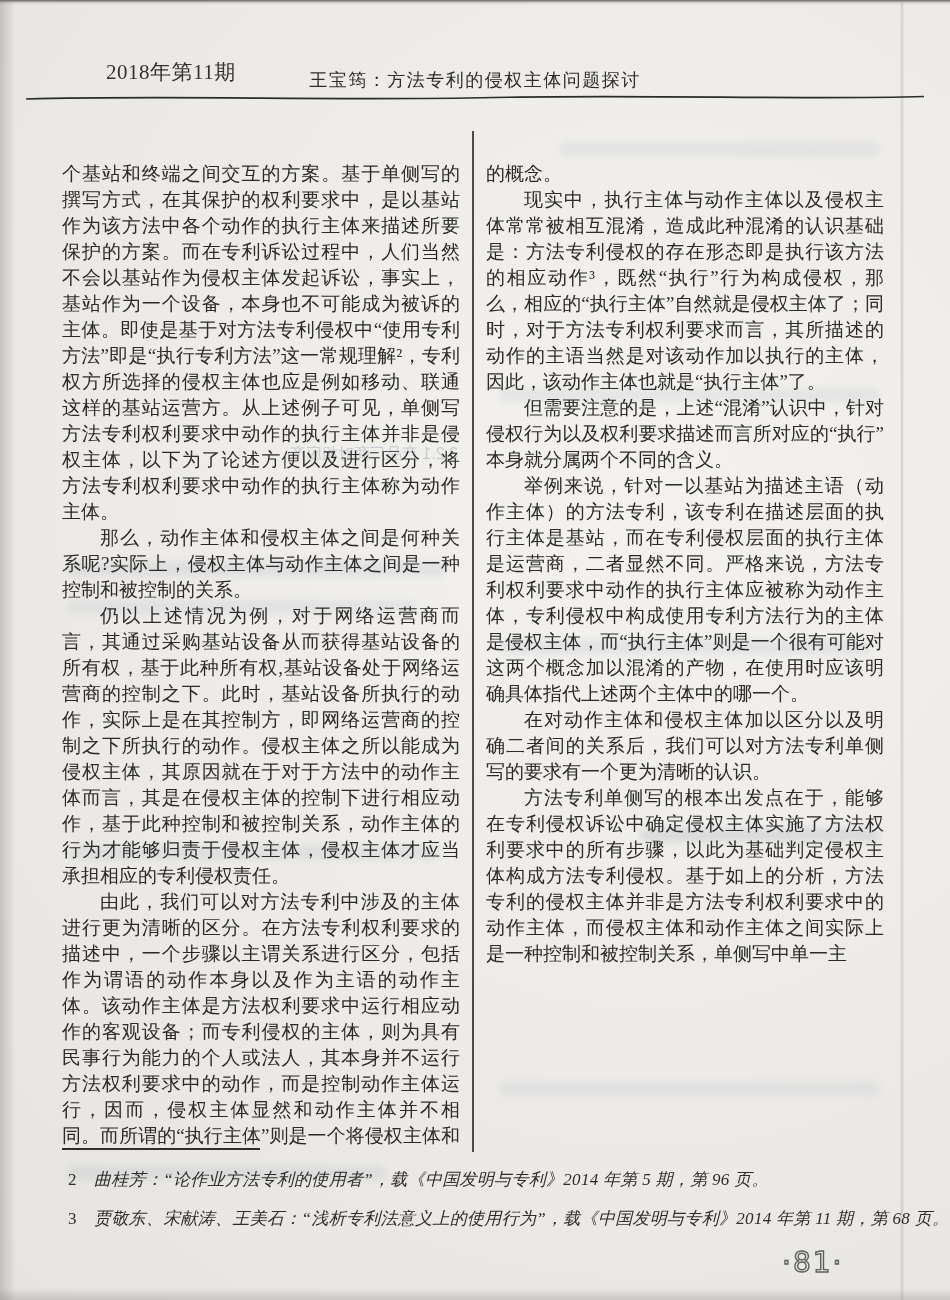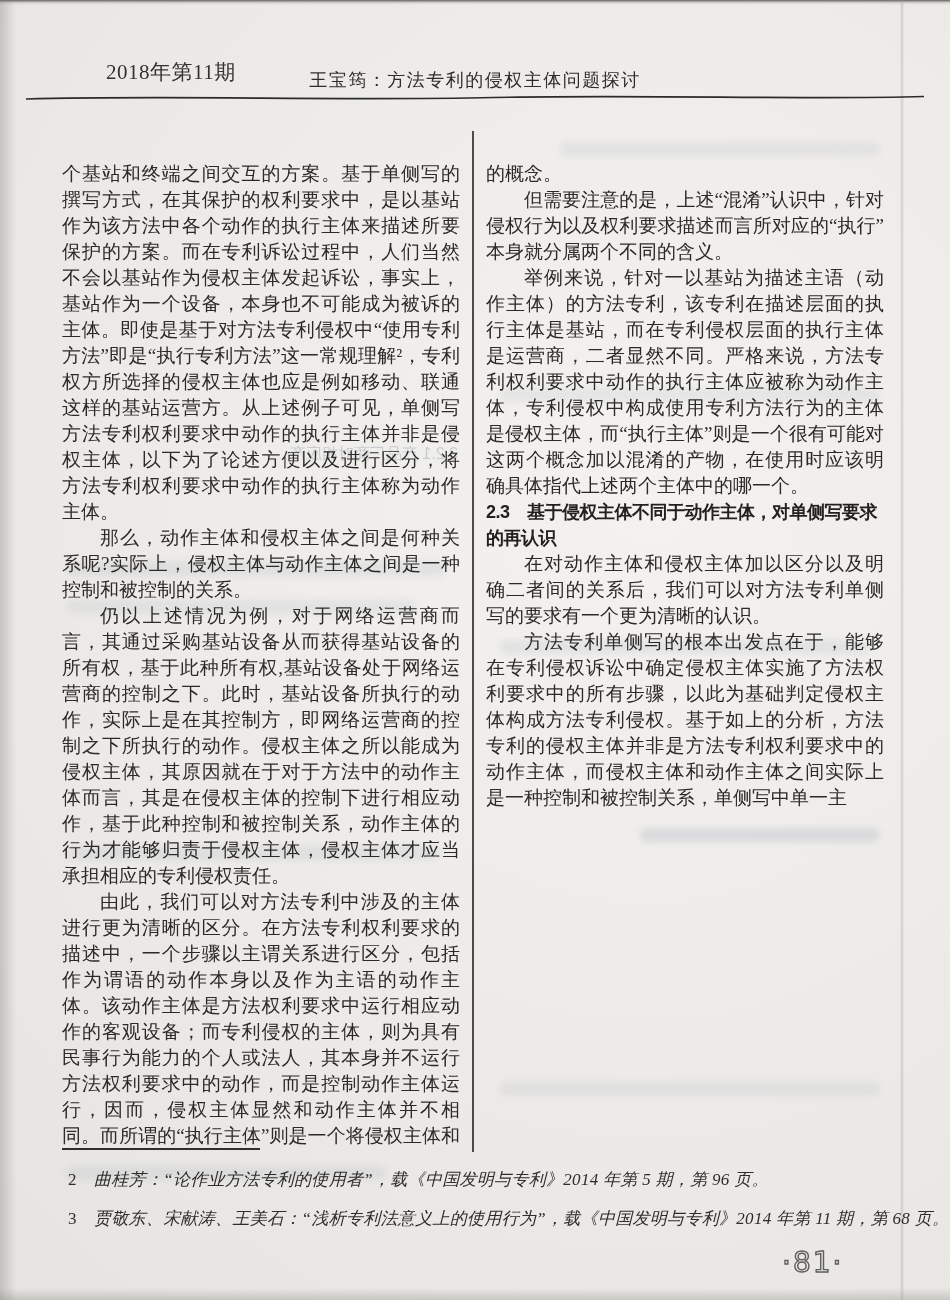--- a/index.html
+++ b/index.html
@@ -92,23 +92,23 @@
 
   <div class="columns">
     <div class="col">
       <p class="cont">个基站和终端之间交互的方案。基于单侧写的撰写方式，在其保护的权利要求中，是以基站作为该方法中各个动作的执行主体来描述所要保护的方案。而在专利诉讼过程中，人们当然不会以基站作为侵权主体发起诉讼，事实上，基站作为一个设备，本身也不可能成为被诉的主体。即使是基于对方法专利侵权中“使用专利方法”即是“执行专利方法”这一常规理解²，专利权方所选择的侵权主体也应是例如移动、联通这样的基站运营方。从上述例子可见，单侧写方法专利权利要求中动作的执行主体并非是侵权主体，以下为了论述方便以及进行区分，将方法专利权利要求中动作的执行主体称为动作主体。</p>
       <p>那么，动作主体和侵权主体之间是何种关系呢?实际上，侵权主体与动作主体之间是一种控制和被控制的关系。</p>
       <p>仍以上述情况为例，对于网络运营商而言，其通过采购基站设备从而获得基站设备的所有权，基于此种所有权,基站设备处于网络运营商的控制之下。此时，基站设备所执行的动作，实际上是在其控制方，即网络运营商的控制之下所执行的动作。侵权主体之所以能成为侵权主体，其原因就在于对于方法中的动作主体而言，其是在侵权主体的控制下进行相应动作，基于此种控制和被控制关系，动作主体的行为才能够归责于侵权主体，侵权主体才应当承担相应的专利侵权责任。</p>
       <p>由此，我们可以对方法专利中涉及的主体进行更为清晰的区分。在方法专利权利要求的描述中，一个步骤以主谓关系进行区分，包括作为谓语的动作本身以及作为主语的动作主体。该动作主体是方法权利要求中运行相应动作的客观设备；而专利侵权的主体，则为具有民事行为能力的个人或法人，其本身并不运行方法权利要求中的动作，而是控制动作主体运行，因而，侵权主体显然和动作主体并不相同。而所谓的“执行主体”则是一个将侵权主体和动作主体相互混淆的产物，是一个不同场景下具有不同含义的不清楚</p>
     </div>
     <div class="col">
       <p class="cont">的概念。</p>
+      <p>现实中，执行主体与动作主体以及侵权主体常常被相互混淆，造成此种混淆的认识基础是：方法专利侵权的存在形态即是执行该方法的相应动作³，既然“执行”行为构成侵权，那么，相应的“执行主体”自然就是侵权主体了；同时，对于方法专利权利要求而言，其所描述的动作的主语当然是对该动作加以执行的主体，因此，该动作主体也就是“执行主体”了。</p>
       <p>但需要注意的是，上述“混淆”认识中，针对侵权行为以及权利要求描述而言所对应的“执行”本身就分属两个不同的含义。</p>
       <p>举例来说，针对一以基站为描述主语（动作主体）的方法专利，该专利在描述层面的执行主体是基站，而在专利侵权层面的执行主体是运营商，二者显然不同。严格来说，方法专利权利要求中动作的执行主体应被称为动作主体，专利侵权中构成使用专利方法行为的主体是侵权主体，而“执行主体”则是一个很有可能对这两个概念加以混淆的产物，在使用时应该明确具体指代上述两个主体中的哪一个。</p>
-      <h2>2.3　基于侵权主体不同于动作主体，对单侧写要求的再认识</h2>
       <p>在对动作主体和侵权主体加以区分以及明确二者间的关系后，我们可以对方法专利单侧写的要求有一个更为清晰的认识。</p>
       <p>方法专利单侧写的根本出发点在于，能够在专利侵权诉讼中确定侵权主体实施了方法权利要求中的所有步骤，以此为基础判定侵权主体构成方法专利侵权。基于如上的分析，方法专利的侵权主体并非是方法专利权利要求中的动作主体，而侵权主体和动作主体之间实际上是一种控制和被控制关系，单侧写中单一主</p>
     </div>
   </div>
   <div class="col-divider"></div>
 
   <div class="footnote-rule"></div>
   <div class="footnotes">
     <p class="fn"><span class="fn-marker">2</span><span>曲桂芳：“论作业方法专利的使用者”，载《中国发明与专利》2014 年第 5 期，第 96 页。</span></p>
     <p class="fn"><span class="fn-marker">3</span><span>贾敬东、宋献涛、王美石：“浅析专利法意义上的使用行为”，载《中国发明与专利》2014 年第 11 期，第 68 页。</span></p>

